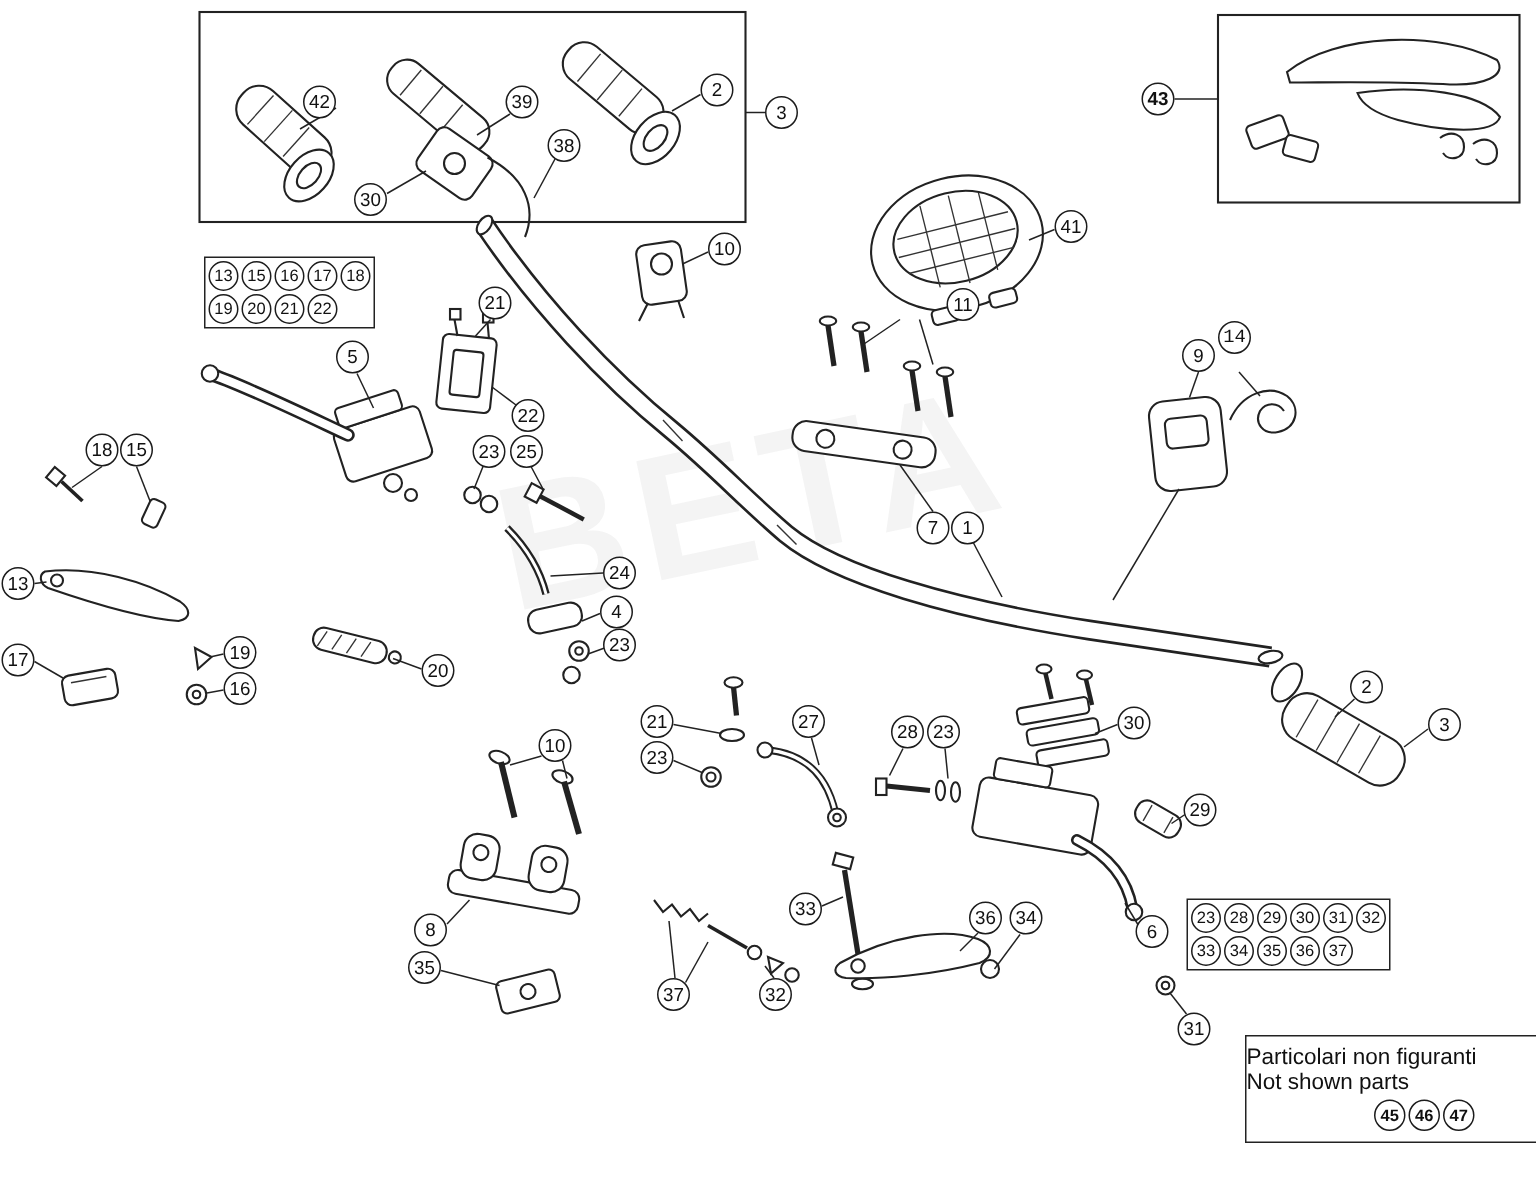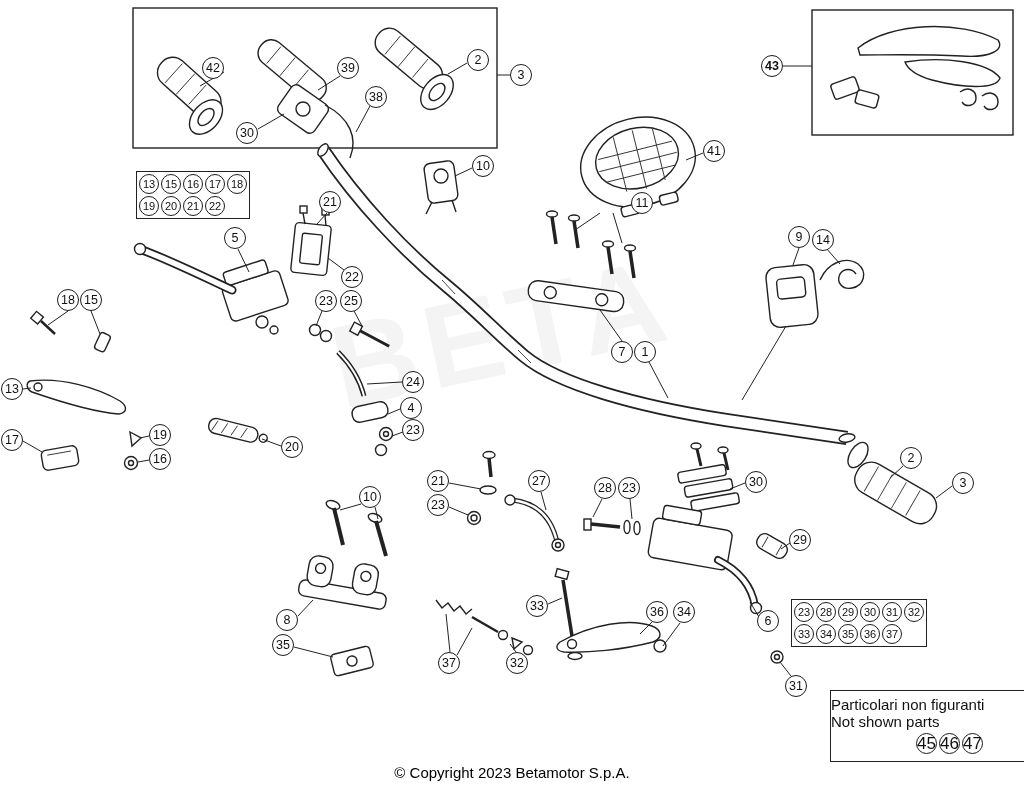--- a/index.html
+++ b/index.html
@@ -16,21 +16,21 @@
   .num-circle{border:1.4px solid #1c1c1c;border-radius:50%;background:#fff;box-sizing:border-box;
               display:flex;align-items:center;justify-content:center;color:#111;}
   .callout{position:absolute;width:22px;height:22px;font-size:12.5px;}
   .legend-box{position:absolute;border:1.3px solid #222;background:#fff;padding:2px;
               display:flex;flex-direction:column;gap:2px;}
   .legend-row{display:flex;gap:2px;}
   .legend-circle{width:20px;height:20px;font-size:11px;}
   .notshown-box{position:absolute;left:830px;top:690px;width:206px;height:72px;border:1.3px solid #222;
                 box-sizing:border-box;text-align:left;font-size:15px;padding-top:5px;background:#fff;}
   .notshown-nums{display:flex;gap:2px;justify-content:flex-end;padding-right:52px;margin-top:3px;}
-  .notshown-circle{width:21px;height:21px;font-size:17px;}
+  .notshown-circle{width:21px;height:21px;font-size:11px;font-weight:bold;}
   .copyright{position:absolute;left:0;right:0;top:764px;text-align:center;font-size:15px;color:#000;}
 </style>
 </head>
 <body>
 
 <div class="stage">
 
   <div class="watermark">BETA</div>
 
   <svg id="diagram" width="1024" height="785" viewBox="0 0 1024 785">
@@ -368,21 +368,21 @@
       <div class="num-circle callout" style="left: 236px; top: 122px;">30</div>
       <div class="num-circle callout" style="left: 467px; top: 49px;">2</div>
       <div class="num-circle callout" style="left: 510px; top: 64px;">3</div>
       <div class="num-circle callout" style="left: 761px; top: 55px; font-weight: bold;">43</div>
       <div class="num-circle callout" style="left: 472px; top: 155px;">10</div>
       <div class="num-circle callout" style="left: 703px; top: 140px;">41</div>
       <div class="num-circle callout" style="left: 596px; top: 192px; margin-left: 35px;">11</div>
       <div class="num-circle callout" style="left: 319px; top: 191px;">21</div>
       <div class="num-circle callout" style="left: 224px; top: 227px;">5</div>
       <div class="num-circle callout" style="left: 788px; top: 226px;">9</div>
-      <div class="num-circle callout" style="left: 812px; top: 229px;">14</div>
+      <div class="num-circle callout" style="left: 812px; top: 214px; font-family: Liberation Mono, monospace;">14</div>
       <div class="num-circle callout" style="left: 341px; top: 266px;">22</div>
       <div class="num-circle callout" style="left: 315px; top: 290px;">23</div>
       <div class="num-circle callout" style="left: 340px; top: 290px;">25</div>
       <div class="num-circle callout" style="left: 57px; top: 289px;">18</div>
       <div class="num-circle callout" style="left: 80px; top: 289px;">15</div>
       <div class="num-circle callout" style="left: 611px; top: 341px;">7</div>
       <div class="num-circle callout" style="left: 634px; top: 341px;">1</div>
       <div class="num-circle callout" style="left: 402px; top: 371px;">24</div>
       <div class="num-circle callout" style="left: 400px; top: 397px;">4</div>
       <div class="num-circle callout" style="left: 402px; top: 419px;">23</div>
@@ -448,14 +448,13 @@
   <div class="notshown-box">
     <div>Particolari non figuranti</div>
     <div>Not shown parts</div>
     <div class="notshown-nums" id="notshown-nums">
         <div class="num-circle notshown-circle">45</div>
         <div class="num-circle notshown-circle">46</div>
         <div class="num-circle notshown-circle">47</div>
       </div>
   </div>
 
-  <div class="copyright">© Copyright 2023 Betamotor S.p.A.</div>
 </div>
 
 </body></html>

